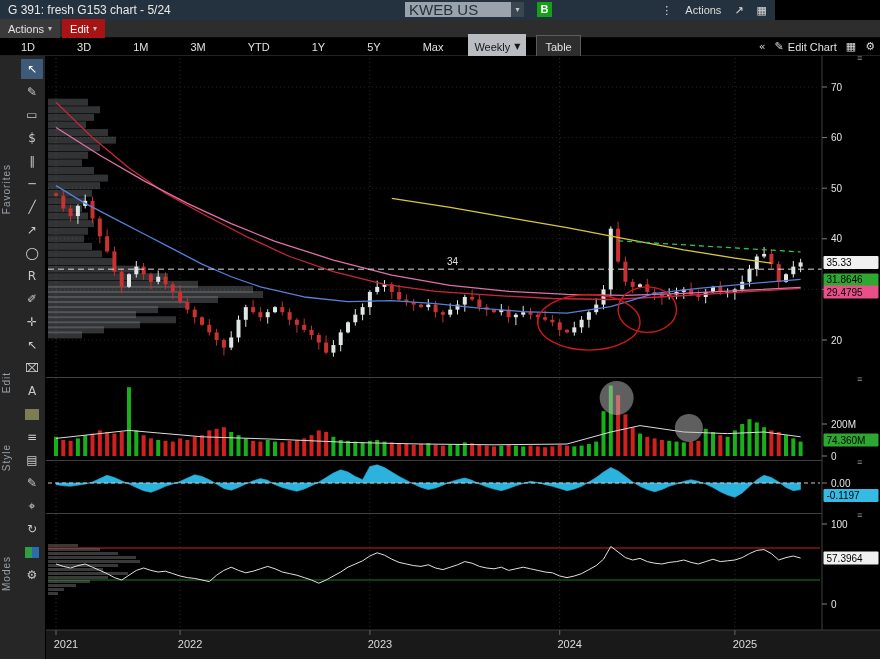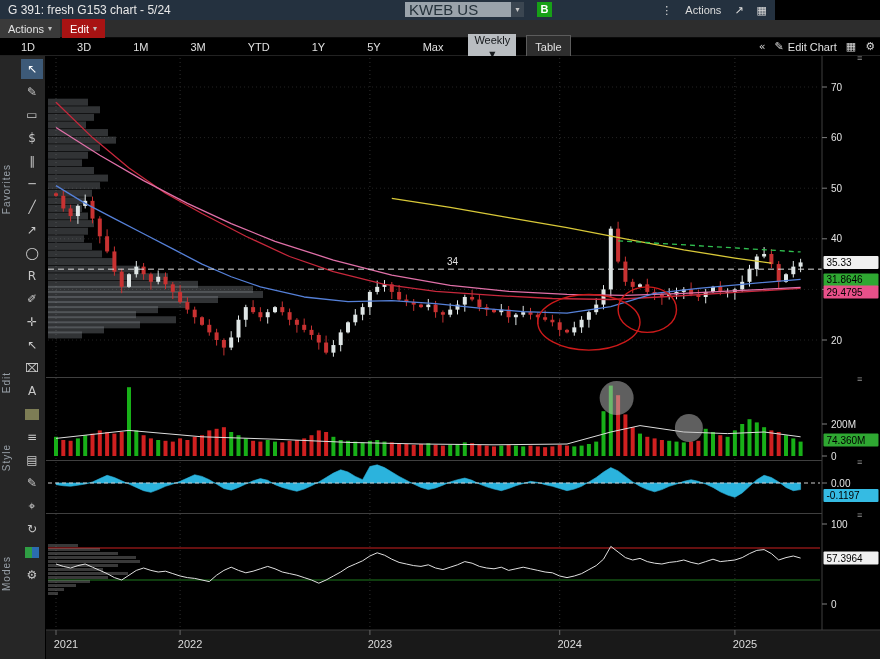--- a/index.html
+++ b/index.html
@@ -28,21 +28,21 @@
         background:#3a3a3a;border:0;font-size:11px;font-family:inherit;}
   .abtn.red{background:#a81313;color:#fff;}
   .caret{font-size:8px;color:#bfbfbf;}
 
   
   .periodbar{position:absolute;left:0;top:38px;width:880px;height:18px;background:#000;
              display:flex;align-items:center;font-size:11px;color:#e0e0e0;box-sizing:border-box;
              border-bottom:1px solid #222;}
   .p-item{padding:0 21px;cursor:default;}
   .freq-btn{margin-left:4px;background:#b9bdc1;color:#15181b;height:25px;display:flex;
-            align-items:center;gap:4px;padding:0 6px;flex-direction:column;}
+            align-items:center;gap:4px;padding:0 6px;}
   .freq-btn .caret{color:#15181b;font-size:8px;}
   .table-btn{margin-left:10px;background:#2e2e2e;border:1px solid #5c5c5c;color:#e0e0e0;
              height:13px;display:flex;align-items:center;padding:4px 8px;}
   .pb-right{margin-left:auto;display:flex;align-items:center;gap:9px;margin-right:5px;}
   .pb-right .icon{font-size:11px;color:#d8d8d8;}
   .edit-chart{display:flex;align-items:center;gap:4px;}
 
   
   .sidebar{position:absolute;left:0;top:56px;width:46px;height:603px;background:#262626;
            border-right:1px solid #000;box-sizing:border-box;}

